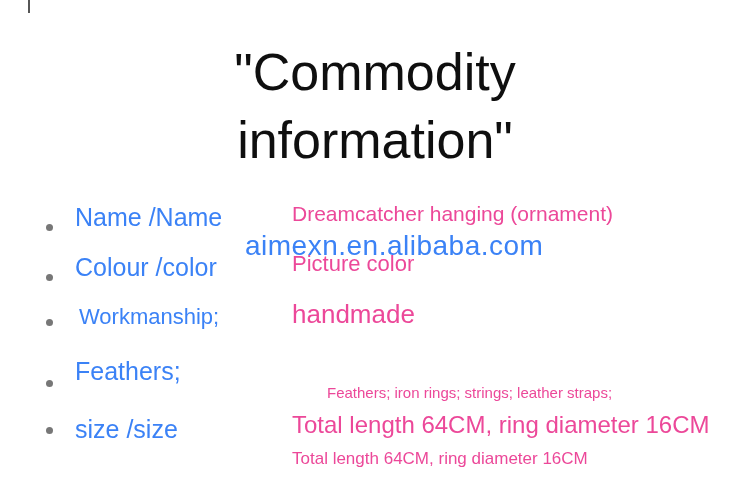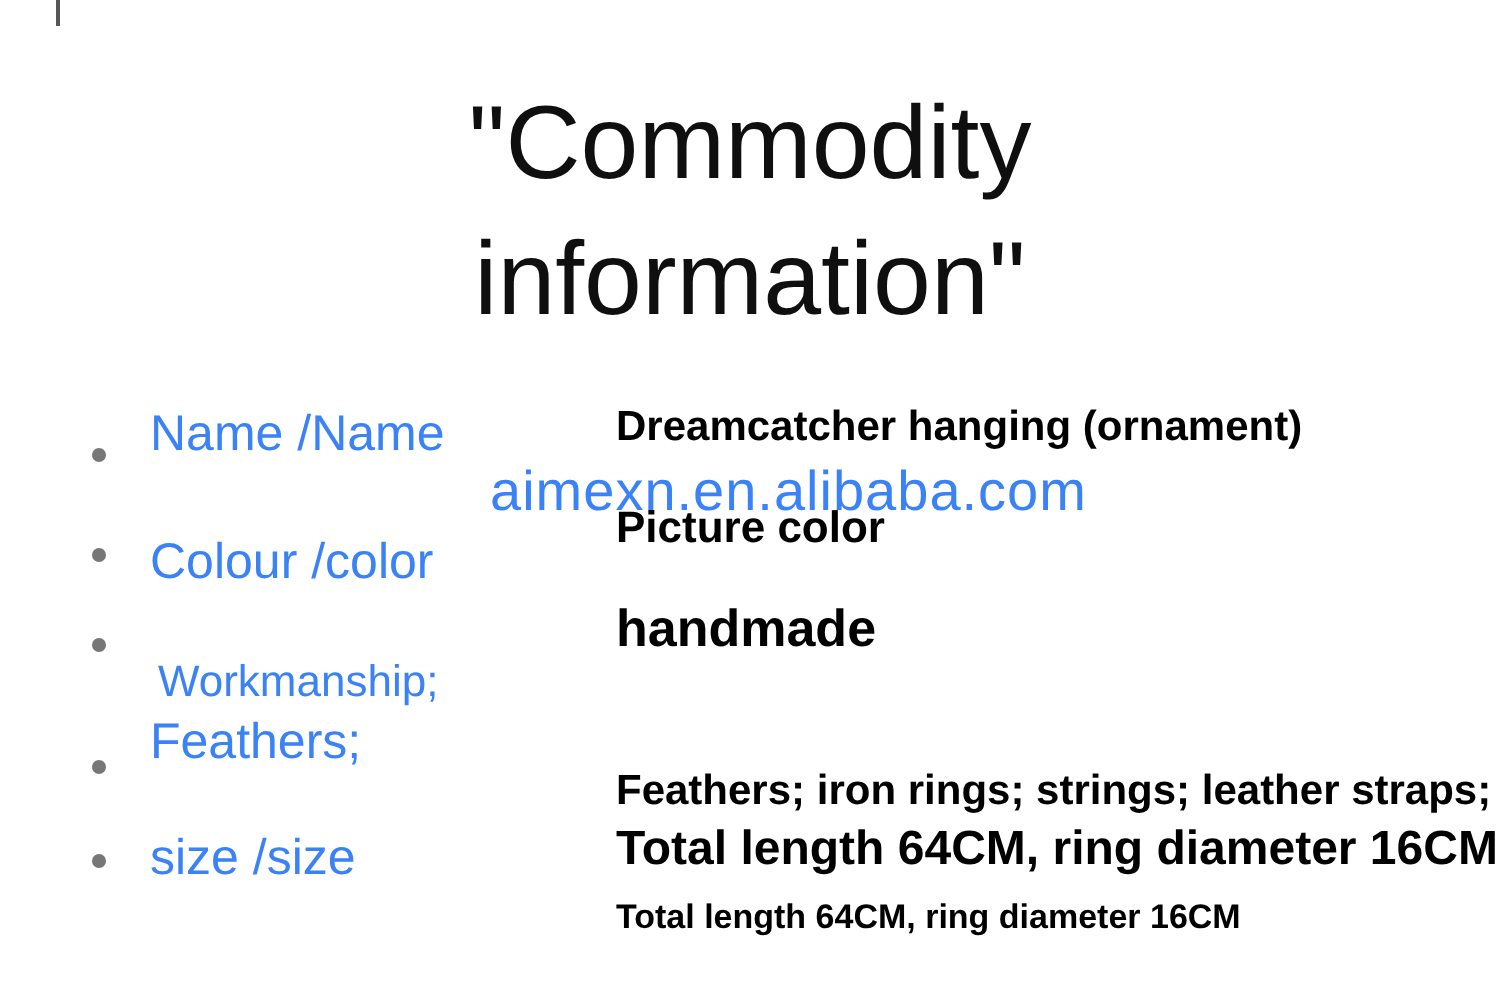--- a/index.html
+++ b/index.html
@@ -46,36 +46,35 @@
   .b4 { top: 380px; }
   .b5 { top: 427px; }
   .label {
     position: absolute;
     left: 75px;
     font-size: 25px;
     color: #3b82f6;
     white-space: nowrap;
   }
   .l1 { top: 203px; }
-  .l2 { top: 267px; }
-  .l3 { top: 304px; left: 79px; font-size: 22px; margin-top: 24px; }
+  .l2 { top: 253px; }
+  .l3 { top: 304px; left: 79px; font-size: 22px; }
   .l4 { top: 357px; }
   .l5 { top: 415px; }
   .value {
     position: absolute;
-    left: 308px;
-    color: #000000;
+    left: 292px;
+    color: #ec4899;
     white-space: nowrap;
-    font-weight: bold;
   }
   .v1 { top: 202px; font-size: 21px; }
   .v2 { top: 251px; font-size: 22px; }
   .v3 { top: 299px; font-size: 26px; }
   .v4 { top: 342px; font-size: 24px; }
-  .v4sub { top: 384px; font-size: 21px; }
+  .v4sub { top: 384px; font-size: 15px; margin-left: 35px; }
   .v5 { top: 411px; font-size: 24px; }
   .v5sub { top: 449px; font-size: 17px; }
   .watermark {
     position: absolute;
     left: 245px;
     top: 230px;
     font-size: 28px;
     color: #3b82f6;
     letter-spacing: 0.5px;
     white-space: nowrap;

